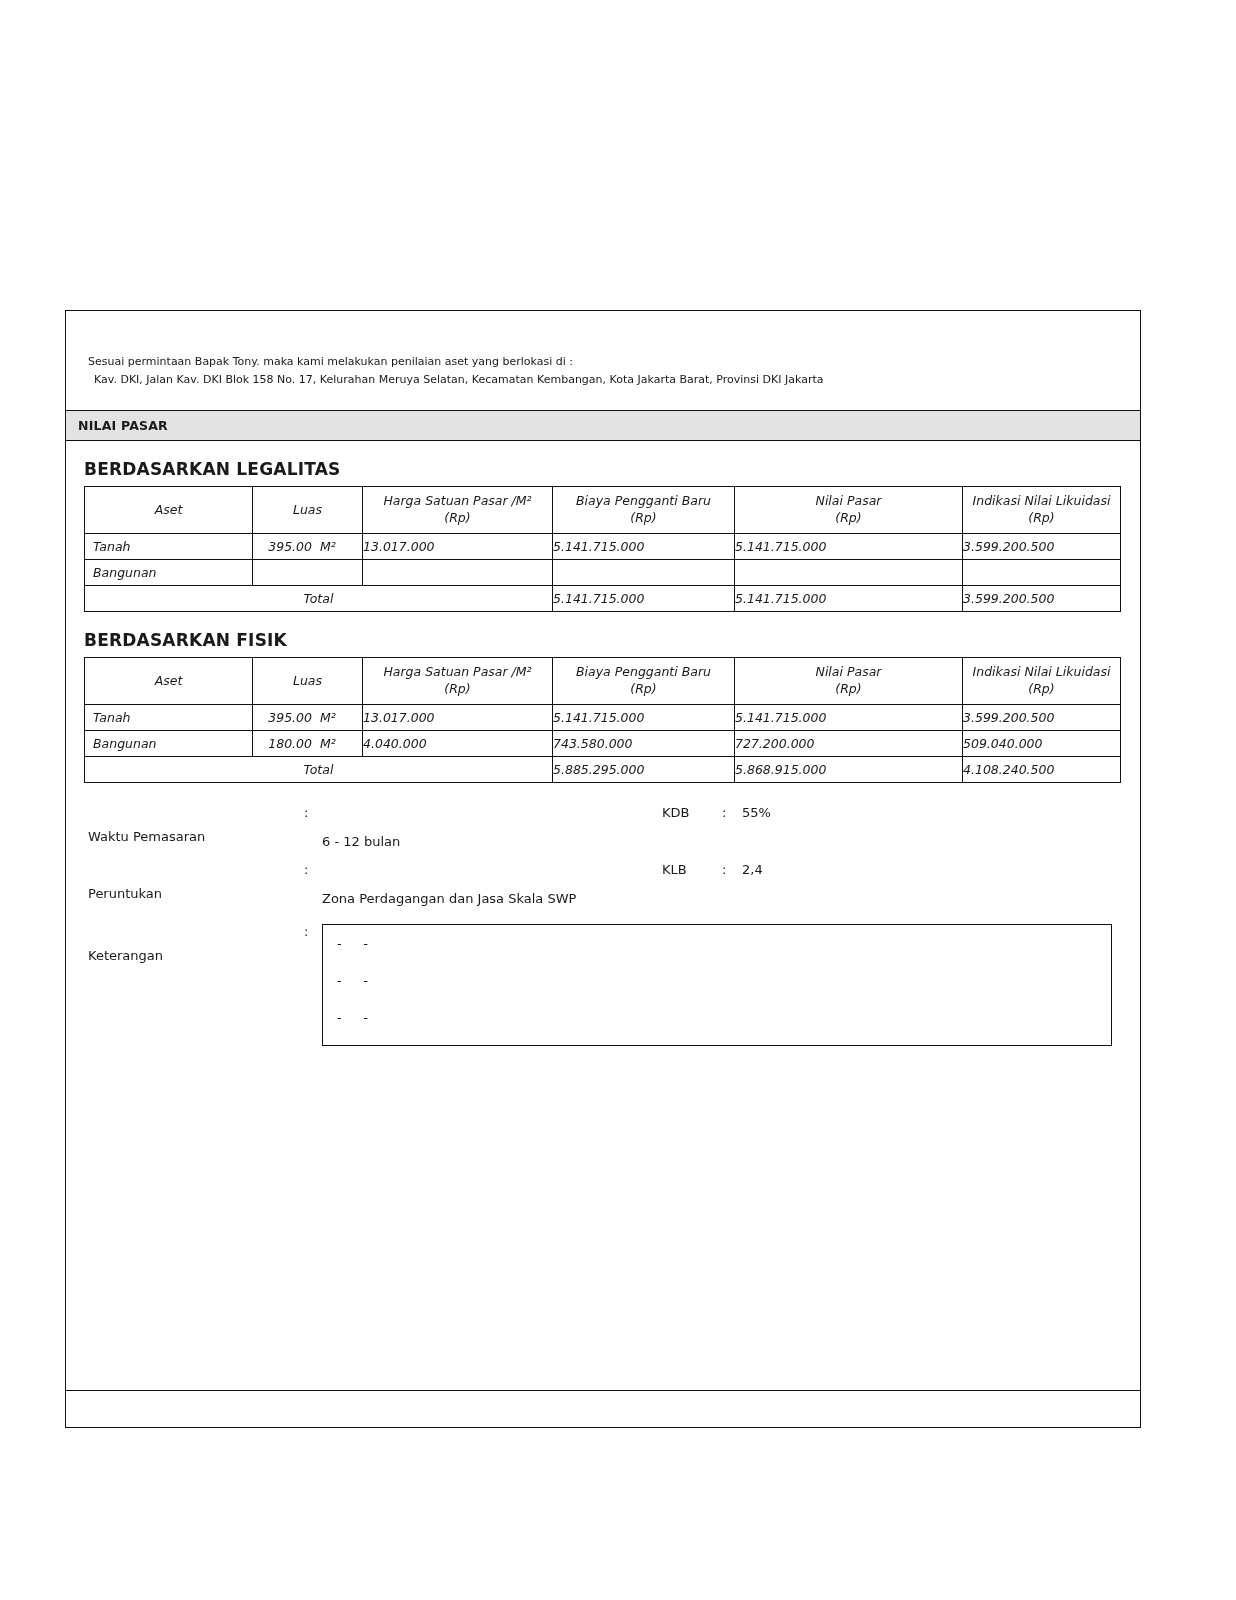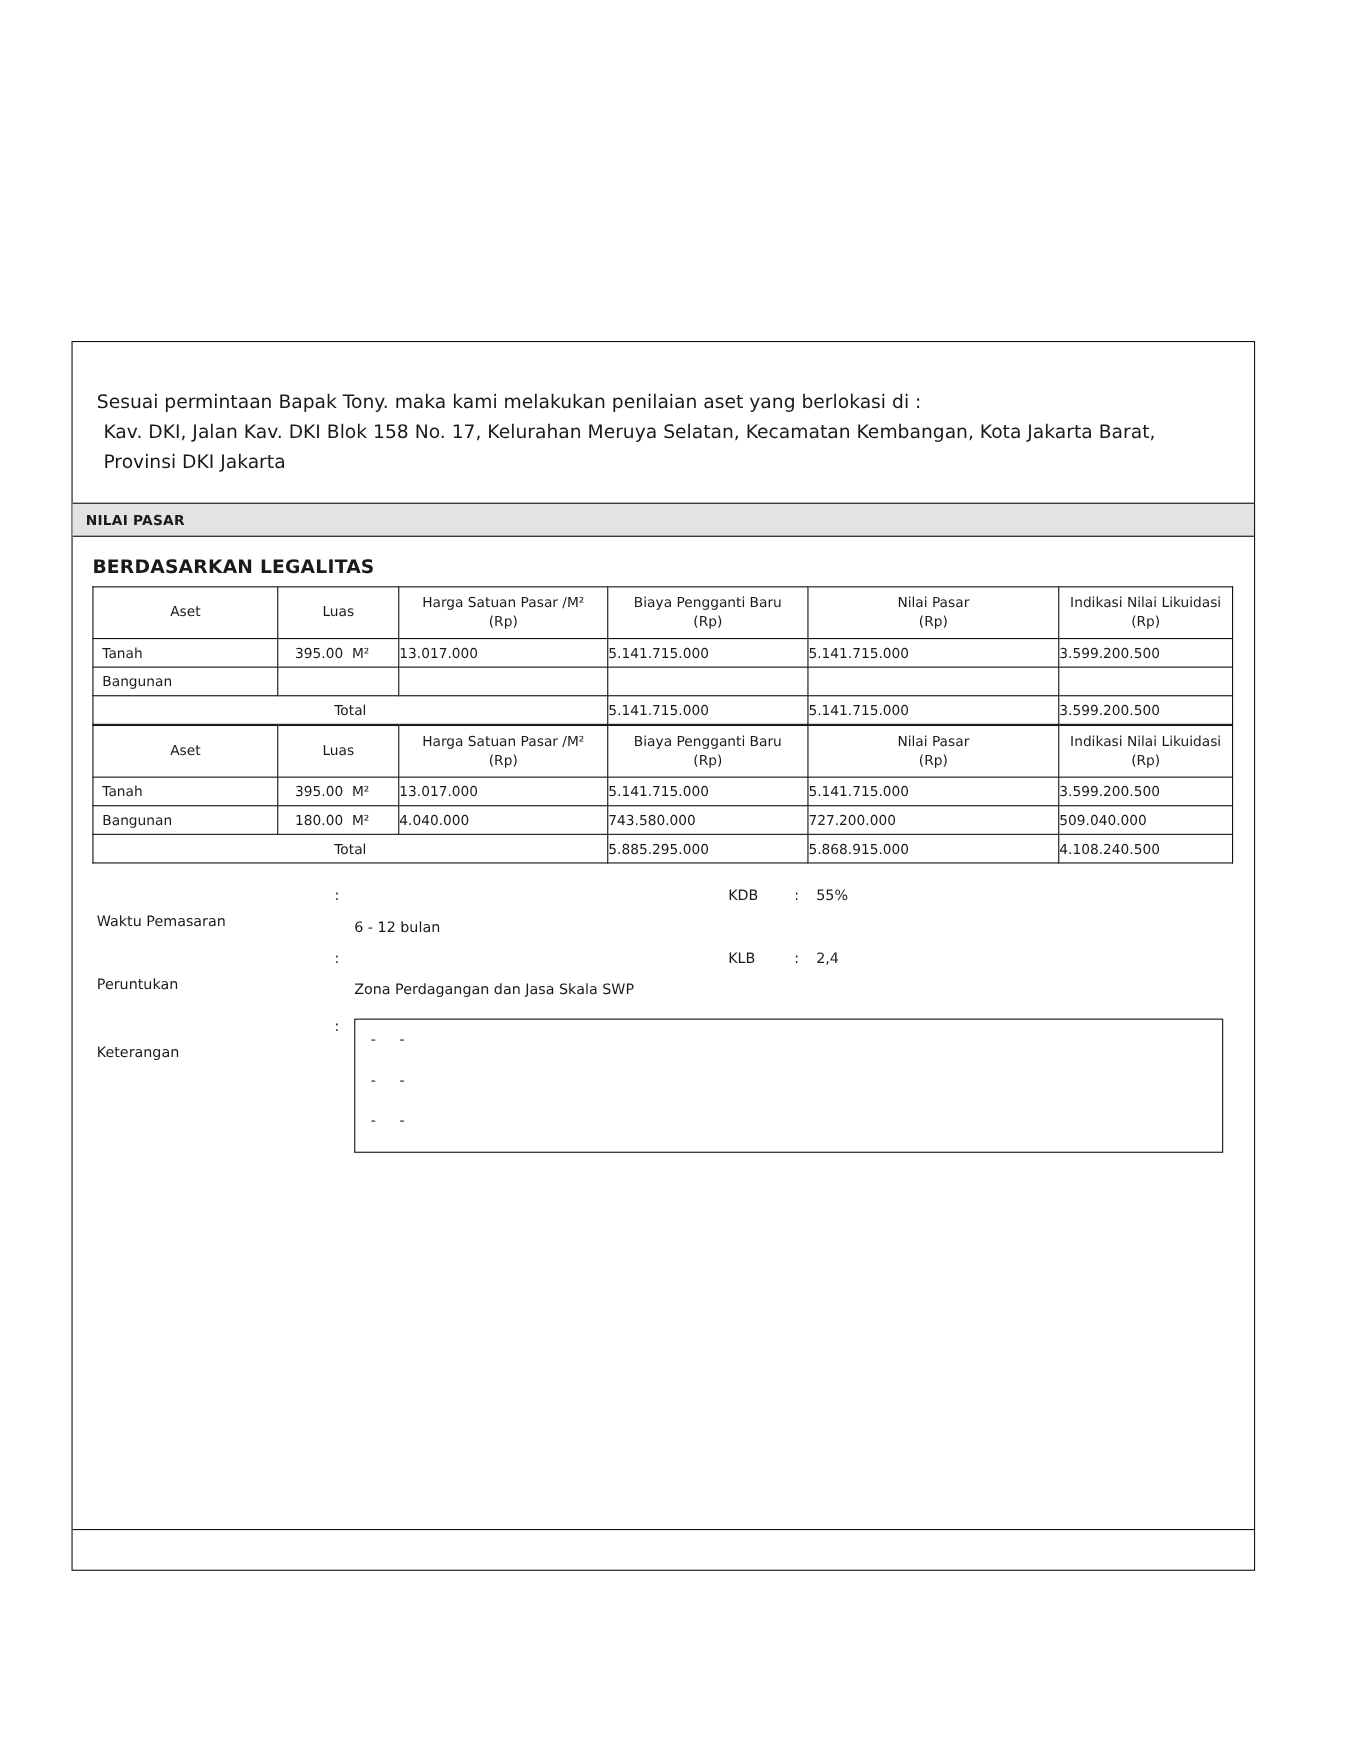--- a/index.html
+++ b/index.html
@@ -18,21 +18,21 @@
     left: 65px;
     top: 310px;
     width: 1076px;
     height: 1118px;
     border: 1px solid #111;
     box-sizing: border-box;
     background: #fff;
   }
   .intro {
     padding: 42px 22px 0 22px;
-    font-size: 17px;
+    font-size: 11px;
     line-height: 1.6;
   }
   .intro p {
     margin: 0;
   }
   .intro .line2 {
     padding-left: 6px;
   }
   .intro .para2 {
     margin-top: 22px;
@@ -52,20 +52,21 @@
     font-weight: bold;
     margin: 18px 0 7px 18px;
     letter-spacing: .2px;
   }
   table.valuation {
     border-collapse: collapse;
     margin-left: 18px;
     width: 1036px;
     font-size: 12.5px;
     table-layout: fixed;
+    font-style: italic;
   }
   table.valuation td, table.valuation th {
     border: 1px solid #111;
     padding: 0;
     font-weight: normal;
   }
   table.valuation thead td {
     text-align: center;
     height: 42px;
     vertical-align: middle;
@@ -193,20 +194,21 @@
       </tr>
       <tr>
         <td class="total-cell" colspan="3">Total</td>
         <td class="num">5.141.715.000</td>
         <td class="num">5.141.715.000</td>
         <td class="num">3.599.200.500</td>
       </tr>
     </tbody>
   </table>
 
+  <div class="section-title">BERDASARKAN FISIK</div>
 
   <table class="valuation">
     <colgroup>
       <col class="c-aset">
         <col class="c-luas">
         <col class="c-harga">
         <col class="c-biaya">
         <col class="c-nilai">
         <col class="c-likuidasi">
     </colgroup>

